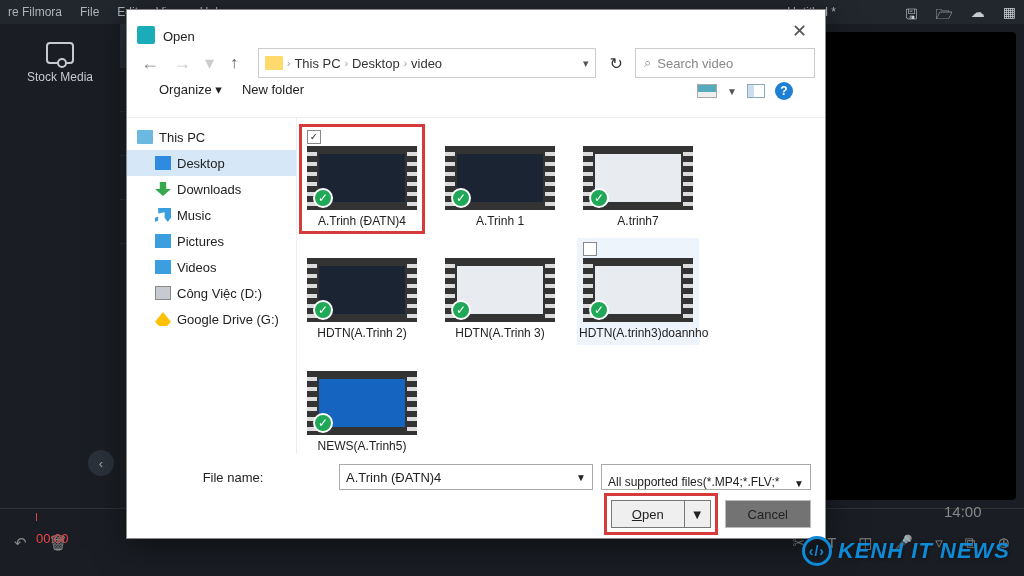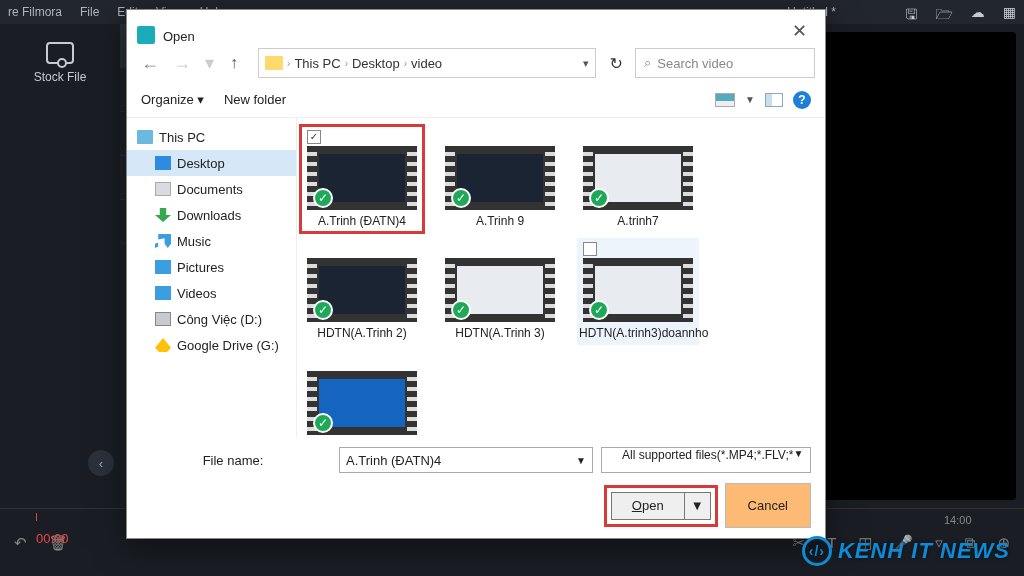--- a/index.html
+++ b/index.html
@@ -13,40 +13,40 @@
 .stockicon{width:28px;height:22px;border:2px solid #c7cbd1;border-radius:4px;margin-bottom:6px;position:relative}
 .stockicon:after{content:"";position:absolute;width:6px;height:6px;border:2px solid #c7cbd1;border-radius:50%;bottom:-6px;left:9px;background:#1a1e24}
 .tabs{width:80px;background:#1e232a;display:flex;flex-direction:column;color:#b8bdc4;font-size:13px}
 .tabitem{padding:14px 10px;border-bottom:1px solid #2a2f37}
 .tabitem.active{background:#2a313a;color:#fff}
 .preview-area{flex:1;background:#000;margin:8px;border-radius:4px}
 .timeline{height:68px;background:#1a1e24;border-top:1px solid #333;display:flex;align-items:center;padding:0 14px;gap:22px;color:#888;font-size:15px}
 .timeline .spacer{flex:1}
 .tcode{position:absolute;left:36px;bottom:30px;color:#ef4444;font-size:13px}
 .rmark1{position:absolute;left:36px;bottom:55px;width:1px;height:8px;background:#d44}
-.rmark2{position:absolute;left:944px;bottom:50px;color:#888;font-size:11px}
+.rmark2{position:absolute;left:944px;bottom:56px;color:#888;font-size:15px}
 .pagerback{position:absolute;left:88px;bottom:100px;width:26px;height:26px;border-radius:50%;background:#2a313a;color:#9aa;display:flex;align-items:center;justify-content:center;font-size:13px}
 
 
 .dlg{position:absolute;left:126px;top:9px;width:700px;height:530px;background:#fff;border:1px solid #888;box-shadow:0 8px 30px rgba(0,0,0,.5);display:flex;flex-direction:column;font-size:13px;color:#222}
 .dlg-title{height:34px;display:flex;align-items:flex-end;padding:0 10px}
 .dlg-title .ticon{width:18px;height:18px;background:#1aacb8;margin-right:8px;border-radius:2px}
 .dlg-title .x{margin-left:auto;font-size:18px;color:#555;padding:2px 8px;cursor:pointer}
 .dlg-nav{height:38px;display:flex;align-items:center;padding:0 10px;gap:6px}
 .navarr{color:#888;font-size:18px;padding:0 4px}
 .navarr.disabled{color:#ccc}
 .navup{color:#555;font-size:16px;padding:0 6px}
 .crumbs{flex:1;border:1px solid #ccc;height:30px;display:flex;align-items:center;padding:0 6px;gap:4px;margin:0 8px;color:#333}
 .crumbs .fico{width:18px;height:14px;background:#ffd96b;border-radius:1px}
 .crumbs .sep{color:#999;font-size:10px}
 .crumbs .dd{margin-left:auto;color:#555;font-size:11px}
 .refresh{font-size:16px;color:#333;margin-right:6px}
 .search{width:180px;border:1px solid #ccc;height:30px;display:flex;align-items:center;padding:0 8px;color:#888}
 .search .sico{margin-right:6px}
-.dlg-toolbar{height:36px;display:flex;align-items:center;padding:0 14px;gap:20px;border-bottom:1px solid #eee}
+.dlg-toolbar{height:36px;display:flex;align-items:flex-start;padding:0 32px;gap:20px;border-bottom:1px solid #eee}
 .dlg-toolbar .rt{margin-left:auto;display:flex;align-items:center;gap:10px}
 .viewico{width:20px;height:14px;background:linear-gradient(#5ab,#5ab) no-repeat,linear-gradient(#eee,#eee);background-size:100% 60%,100% 100%;border:1px solid #aaa}
 .layoutico{width:18px;height:14px;border:1px solid #8ab;background:linear-gradient(90deg,#cde 40%,#fff 40%)}
 .helpico{width:18px;height:18px;border-radius:50%;background:#1e7fd6;color:#fff;display:flex;align-items:center;justify-content:center;font-size:12px;font-weight:bold}
 .dlg-body{flex:1;display:flex;overflow:hidden}
 .tree{width:170px;border-right:1px solid #eee;overflow:hidden;padding:6px 0;font-size:13px}
 .tnode{display:flex;align-items:center;height:26px;padding:0 10px;gap:6px;cursor:pointer;white-space:nowrap}
 .tnode.sub{padding-left:28px}
 .tnode.sel{background:#d6e8f7}
 .tico{width:16px;height:14px;display:inline-block}
@@ -70,26 +70,26 @@
 .thumb .scr{position:absolute;inset:0;background:#1a2432}
 .thumb.light .scr{background:#e8ecf0}
 .thumb.blue .scr{background:#1565c0}
 .badge{position:absolute;left:-6px;bottom:-6px;width:20px;height:20px;border-radius:50%;background:#1fa858;border:2px solid #fff;color:#fff;font-size:12px;display:flex;align-items:center;justify-content:center}
 .fname{line-height:1.2;max-width:118px}
 .file.soft{background:#eef4fb}
 .dlg-foot{padding:10px 14px;display:flex;flex-direction:column;gap:10px}
 .row1{display:flex;align-items:center;gap:8px}
 .fnlabel{width:190px;text-align:center;padding-right:6px}
 .fninput{flex:1;border:1px solid #aaa;height:26px;padding:0 6px;display:flex;align-items:center;justify-content:space-between}
-.filter{width:210px;border:1px solid #aaa;height:26px;padding:0 20px;display:flex;align-items:flex-start;justify-content:space-between;white-space:nowrap;overflow:hidden;font-size:12px}
+.filter{width:210px;border:1px solid #aaa;height:26px;padding:0 6px;display:flex;align-items:flex-end;justify-content:space-between;white-space:nowrap;overflow:hidden;font-size:12px}
 .row2{display:flex;justify-content:flex-end;gap:14px;align-items:center}
 .btnwrap{display:flex;outline:3px solid #d63a3a;outline-offset:4px}
 .btn{border:1px solid #777;background:#efefef;height:28px;display:flex;align-items:center;padding:0 20px;cursor:pointer;font-size:13px}
 .btn.dd{padding:0 6px;border-left:none}
-.btn-plain{border:1px solid #bbb;background:#fdba74;height:45px;display:flex;align-items:center;padding:0 22px}
+.btn-plain{border:1px solid #bbb;background:#737373;height:28px;display:flex;align-items:center;padding:0 22px}
 .watermark{position:absolute;right:14px;bottom:10px;color:#0e8ad6;font-size:22px;font-weight:700;font-style:italic;letter-spacing:1px;display:flex;align-items:center;gap:6px;text-shadow:0 0 4px rgba(0,0,0,.6)}
 .wmico{width:30px;height:30px;border:3px solid #0e8ad6;border-radius:50%;display:flex;align-items:center;justify-content:center;font-size:14px;font-style:normal}
 </style>
 </head>
 <body>
 
 <div class="bg-app">
   <div class="menubar">
     <span>re Filmora</span>
     <span>File</span>
@@ -100,21 +100,21 @@
   </div>
   <div class="topicons">
     <span>🖫</span>
     <span>🗁</span>
     <span>☁</span>
     <span>▦</span>
   </div>
   <div class="appbody">
     <div class="leftcol">
       <div class="stockicon"></div>
-      <div>Stock File</div>
+      <div>Stock Media</div>
     </div>
     <div class="tabs">
       <div class="tabitem active">Media</div>
       <div class="tabitem">r</div>
       <div class="tabitem">Media</div>
       <div class="tabitem">edia</div>
       <div class="tabitem">ent Layer</div>
     </div>
     <div class="preview-area"></div>
   </div>
@@ -177,24 +177,20 @@
     <div class="tree" id="tree">
         <div class="tnode">
           <span class="tico i-pc"></span>
           <span>This PC</span>
         </div>
         <div class="tnode sub sel">
           <span class="tico i-desk"></span>
           <span>Desktop</span>
         </div>
         <div class="tnode sub">
-          <span class="tico i-doc"></span>
-          <span>Documents</span>
-        </div>
-        <div class="tnode sub">
           <span class="tico i-dl"></span>
           <span>Downloads</span>
         </div>
         <div class="tnode sub">
           <span class="tico i-mus"></span>
           <span>Music</span>
         </div>
         <div class="tnode sub">
           <span class="tico i-pic"></span>
           <span>Pictures</span>
@@ -219,21 +215,21 @@
             <div class="scr"></div>
             <div class="badge">✓</div>
           </div>
           <div class="fname">A.Trinh  (ĐATN)4</div>
         </div>
         <div class="file">
           <div class="thumb dark">
             <div class="scr"></div>
             <div class="badge">✓</div>
           </div>
-          <div class="fname">A.Trinh 9</div>
+          <div class="fname">A.Trinh 1</div>
         </div>
         <div class="file">
           <div class="thumb light">
             <div class="scr"></div>
             <div class="badge">✓</div>
           </div>
           <div class="fname">A.trinh7</div>
         </div>
         <div class="file">
           <div class="thumb dark">

